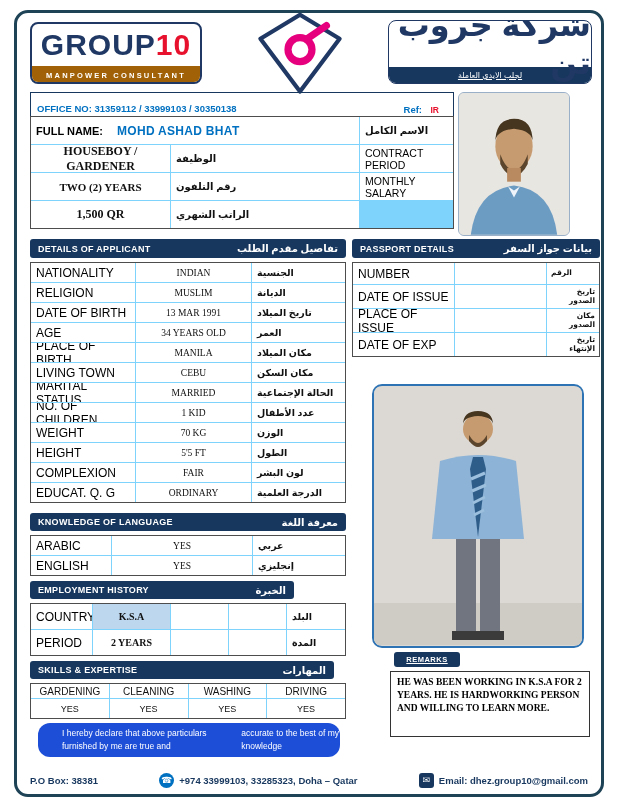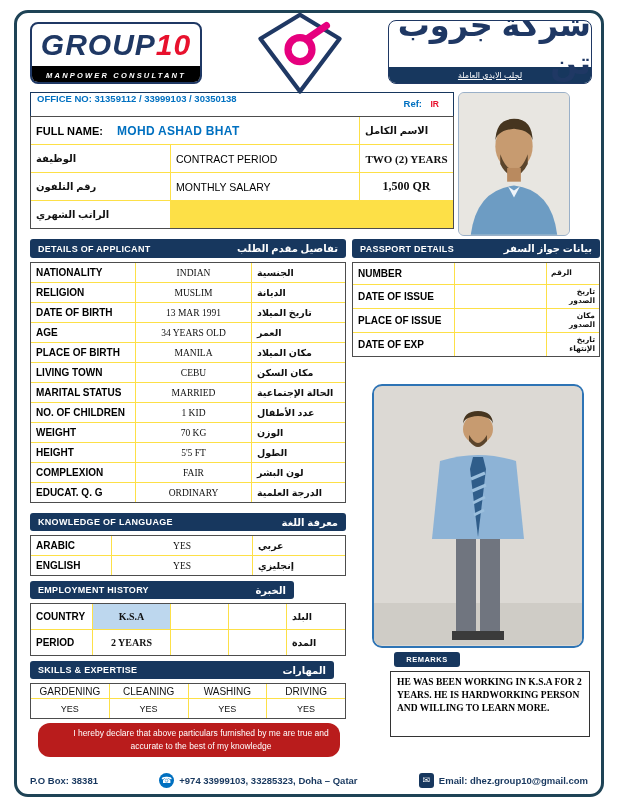--- a/index.html
+++ b/index.html
@@ -5,45 +5,45 @@
   * { margin:0; padding:0; box-sizing:border-box; }
   html,body { background:#ffffff; }
   body { font-family:"Liberation Sans","DejaVu Sans",sans-serif; }
   #page { position:relative; width:618px; height:807px; background:#fff; overflow:hidden; }
   .abs { position:absolute; }
 
   
   .frame { left:14px; top:10px; width:590px; height:787px; border:3px solid #1e4356; border-radius:14px; }
 
   
-  .logo-box { left:30px; top:22px; width:172px; height:62px; border:2px solid #1f3864; border-radius:8px; overflow:hidden; background:#fff;font-style:italic; }
+  .logo-box { left:30px; top:22px; width:172px; height:62px; border:2px solid #1f3864; border-radius:8px; overflow:hidden; background:#fff; }
   .logo-text { height:42px; display:flex; align-items:center; justify-content:center; font-weight:bold; font-size:30px; letter-spacing:1px; }
   .logo-text .g { color:#1f3864; }
   .logo-text .ten { color:#e8112d; }
-  .logo-banner { height:18px; background:#000000; color:#fff; display:flex; align-items:center; justify-content:center; font-size:7.5px; font-weight:bold; letter-spacing:2.2px; }
+  .logo-banner { height:18px; background:#a16207; color:#fff; display:flex; align-items:center; justify-content:center; font-size:7.5px; font-weight:bold; letter-spacing:2.2px; }
 
   .logo-mark { left:252px; top:16px; width:96px; height:74px; display:flex; align-items:center; justify-content:center; }
 
   .company-box { left:388px; top:20px; width:204px; height:64px; border:1.5px solid #1f3864; border-radius:8px; overflow:hidden; background:#fff; }
   .company-name { height:46px; display:flex; align-items:center; justify-content:center; font-size:32px; font-weight:bold; color:#1f3864; direction:rtl; }
   .company-tag { height:16px; background:#17375e; color:#fff; display:flex; align-items:center; justify-content:center; font-size:8px; letter-spacing:3px; direction:rtl;text-decoration:underline; }
 
   
-  .office-box { left:30px; top:92px; width:424px; height:32px; border:1.5px solid #17375e; display:flex; justify-content:space-between; padding:0 14px 0 6px; }
+  .office-box { left:30px; top:92px; width:424px; height:32px; border:1.5px solid #17375e; display:flex; align-items:center; justify-content:space-between; padding:0 14px 0 6px; }
   .office-text { color:#0070c0; font-weight:bold; font-size:9.5px; }
   .ref-label { color:#0070c0; font-weight:bold; font-size:9.5px; }
   .ref-value { color:#e8112d; font-weight:bold; font-size:8.5px; margin-left:4px; }
 
   
   .portrait-box { left:458px; top:92px; width:112px; height:144px; border:1px solid #9ab0c8; border-radius:6px; overflow:hidden; background:#e7e5e0; }
   .fullbody-box { left:372px; top:384px; width:212px; height:264px; border:2px solid #2e74b5; border-radius:10px; overflow:hidden; background:#dcd9d4; }
   .portrait-box svg, .fullbody-box svg { display:block; width:100%; height:100%; }
 
   
-  .grid { display:grid; background:#fde047; gap:1px; border:1px solid #4d4d4d; }
+  .grid { display:grid; background:#7dd3fc; gap:1px; border:1px solid #4d4d4d; }
   .cell { background:#fff; display:flex; align-items:center; padding:0 5px; color:#111; overflow:hidden; }
   .cell.center { justify-content:center; text-align:center; }
   .cell.ar { justify-content:flex-end; direction:rtl; font-weight:bold; text-align:right; }
 
   
   .summary-tbl { left:30px; top:116px; width:424px; grid-template-columns:139px 188px 1fr; grid-auto-rows:27px; }
   .summary-label { font-size:10.5px; color:#000; }
   .summary-ar { font-size:10px; }
   .fullname-cell { grid-column:1 / span 2; }
   .fullname-label { font-weight:bold; font-size:11px; color:#000; }
@@ -57,21 +57,21 @@
   .sec-h .ar-t { font-size:10px; direction:rtl; }
 
   .details-h  { left:30px; top:239px; width:316px; }
   .passport-h { left:352px; top:239px; width:248px; }
   .lang-h     { left:30px; top:513px; width:316px; height:18px; }
   .emp-h      { left:30px; top:581px; width:264px; height:18px; }
   .skills-h   { left:30px; top:661px; width:304px; height:18px; }
 
   
   .details-tbl { left:30px; top:262px; width:316px; grid-template-columns:104px 115px 1fr; grid-auto-rows:19px; }
-  .lbl-sm { font-size:10px; font-weight:bold; color:#000; }
+  .lbl-sm { font-size:12px; font-weight:normal; color:#000; }
   .val-sm { font-size:9.5px; font-family:"Liberation Serif","DejaVu Serif",serif; }
   .ar-sm  { font-size:9.5px; }
 
   
   .passport-tbl { left:352px; top:262px; width:248px; grid-template-columns:101px 1fr 52px; }
   .passport-tbl .cell { min-height:21px; }
   .pp-ar { font-size:7.5px; line-height:1.15; padding:2px 4px; }
   .pp-r1 { height:21px; } .pp-r2 { height:23px; }
 
   
@@ -81,24 +81,24 @@
   .emp-tbl { left:30px; top:603px; width:316px; grid-template-columns:61px 77px 57px 57px 1fr; grid-auto-rows:25px; }
   .hl { background:#bdd7ee; }
   .emp-val { font-size:10px; }
 
   
   .skills-tbl { left:30px; top:683px; width:316px; grid-template-columns:repeat(4,1fr); grid-template-rows:14px 19px; }
   .skill-col { font-size:10px; font-weight:normal; }
   .skill-val { font-size:9px; }
 
   
-  .declaration { left:38px; top:723px; width:302px; height:34px; background:#b91c1c; border-radius:12px; color:#fff; font-size:8.5px; display:flex; flex-direction:column; align-items:center; justify-content:center; line-height:1.5;padding-left:24px; }
-
-  
-  .remarks-label { left:394px; top:652px; width:66px; height:15px; background:#17375e; border-radius:3px; color:#fff; font-size:7.5px; font-weight:bold; display:flex; align-items:center; justify-content:center; letter-spacing:.5px; }
+  .declaration { left:38px; top:723px; width:302px; height:34px; background:#1d4ed8; border-radius:12px; color:#fff; font-size:8.5px; display:flex; flex-direction:row; align-items:center; justify-content:center; line-height:1.5;padding-left:24px; }
+
+  
+  .remarks-label { left:394px; top:652px; width:66px; height:15px; background:#17375e; border-radius:3px; color:#fff; font-size:7.5px; font-weight:bold; display:flex; align-items:center; justify-content:center; letter-spacing:.5px;text-decoration:underline; }
   .remarks-box { left:390px; top:671px; width:200px; height:66px; border:1px solid #333; padding:4px 6px; font-family:"Liberation Serif","DejaVu Serif",serif; font-weight:bold; font-size:9.5px; line-height:1.35; color:#000; }
 
   
   .footer { left:30px; top:770px; width:558px; height:20px; display:flex; align-items:center; justify-content:space-between;gap:20px; }
   .footer .txt { color:#17375e; font-weight:bold; font-size:9.5px; }
   .icon-group { display:flex; align-items:center; gap:5px; }
   .phone-icon { width:15px; height:15px; border-radius:50%; background:#0070c0; color:#fff; font-size:9px; display:flex; align-items:center; justify-content:center; }
   .email-icon { width:15px; height:15px; border-radius:3px; background:#17375e; color:#fff; font-size:9px; display:flex; align-items:center; justify-content:center; }
 </style>
 </head>
@@ -149,20 +149,21 @@
     </svg>
   </div>
 
   <div class="abs grid summary-tbl">
     <div class="cell fullname-cell">
       <span class="fullname-label">FULL NAME:</span>
       <span class="fullname-value">MOHD ASHAD BHAT</span>
     </div>
     <div class="cell ar summary-ar">الاسم الكامل</div>
 
+    <div class="cell center val-serif summary-value">HOUSEBOY / GARDENER</div>
     <div class="cell ar summary-ar">الوظيفة</div>
 
     <div class="cell summary-label">CONTRACT PERIOD</div>
     <div class="cell center val-serif" style="font-size:11px;">TWO (2) YEARS</div>
     <div class="cell ar summary-ar">رقم التلفون</div>
 
     <div class="cell summary-label">MONTHLY SALARY</div>
     <div class="cell center val-serif summary-value">1,500 QR</div>
     <div class="cell ar summary-ar">الراتب الشهري</div>
   </div>

